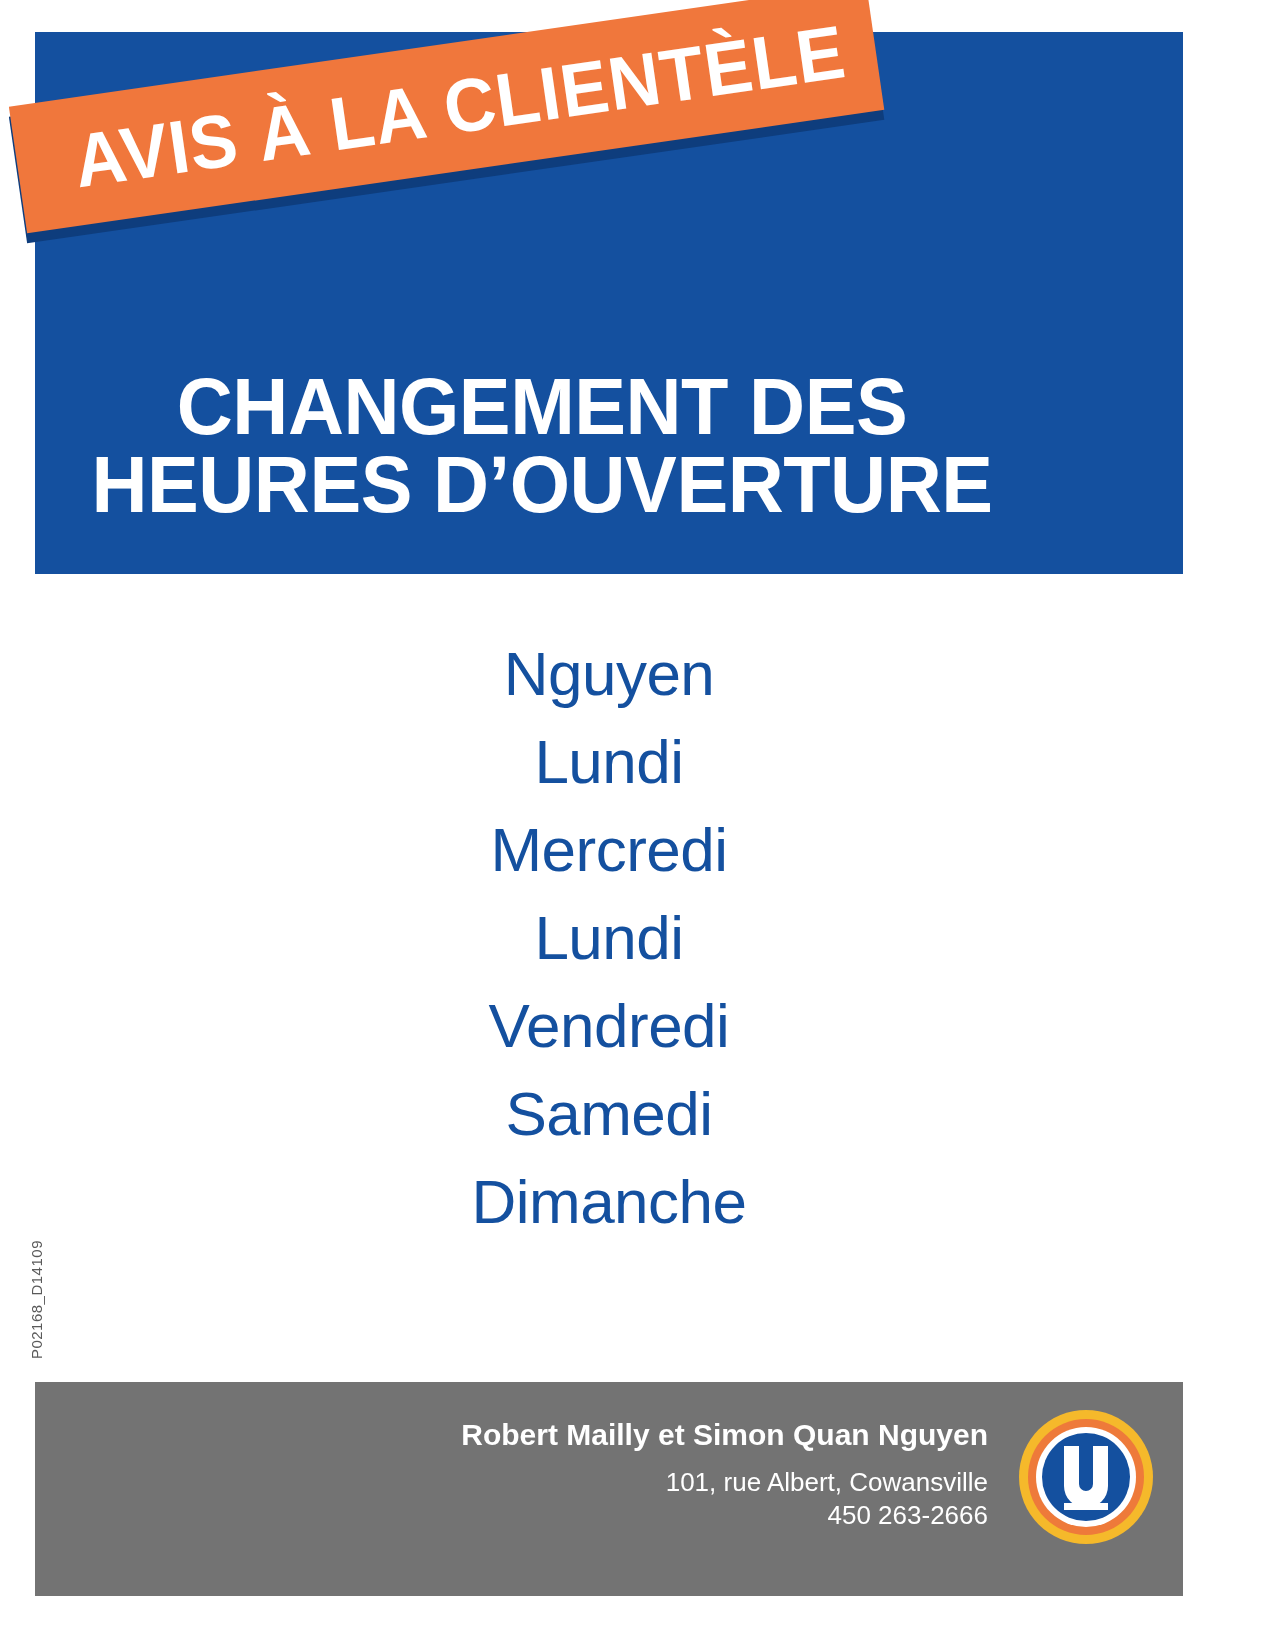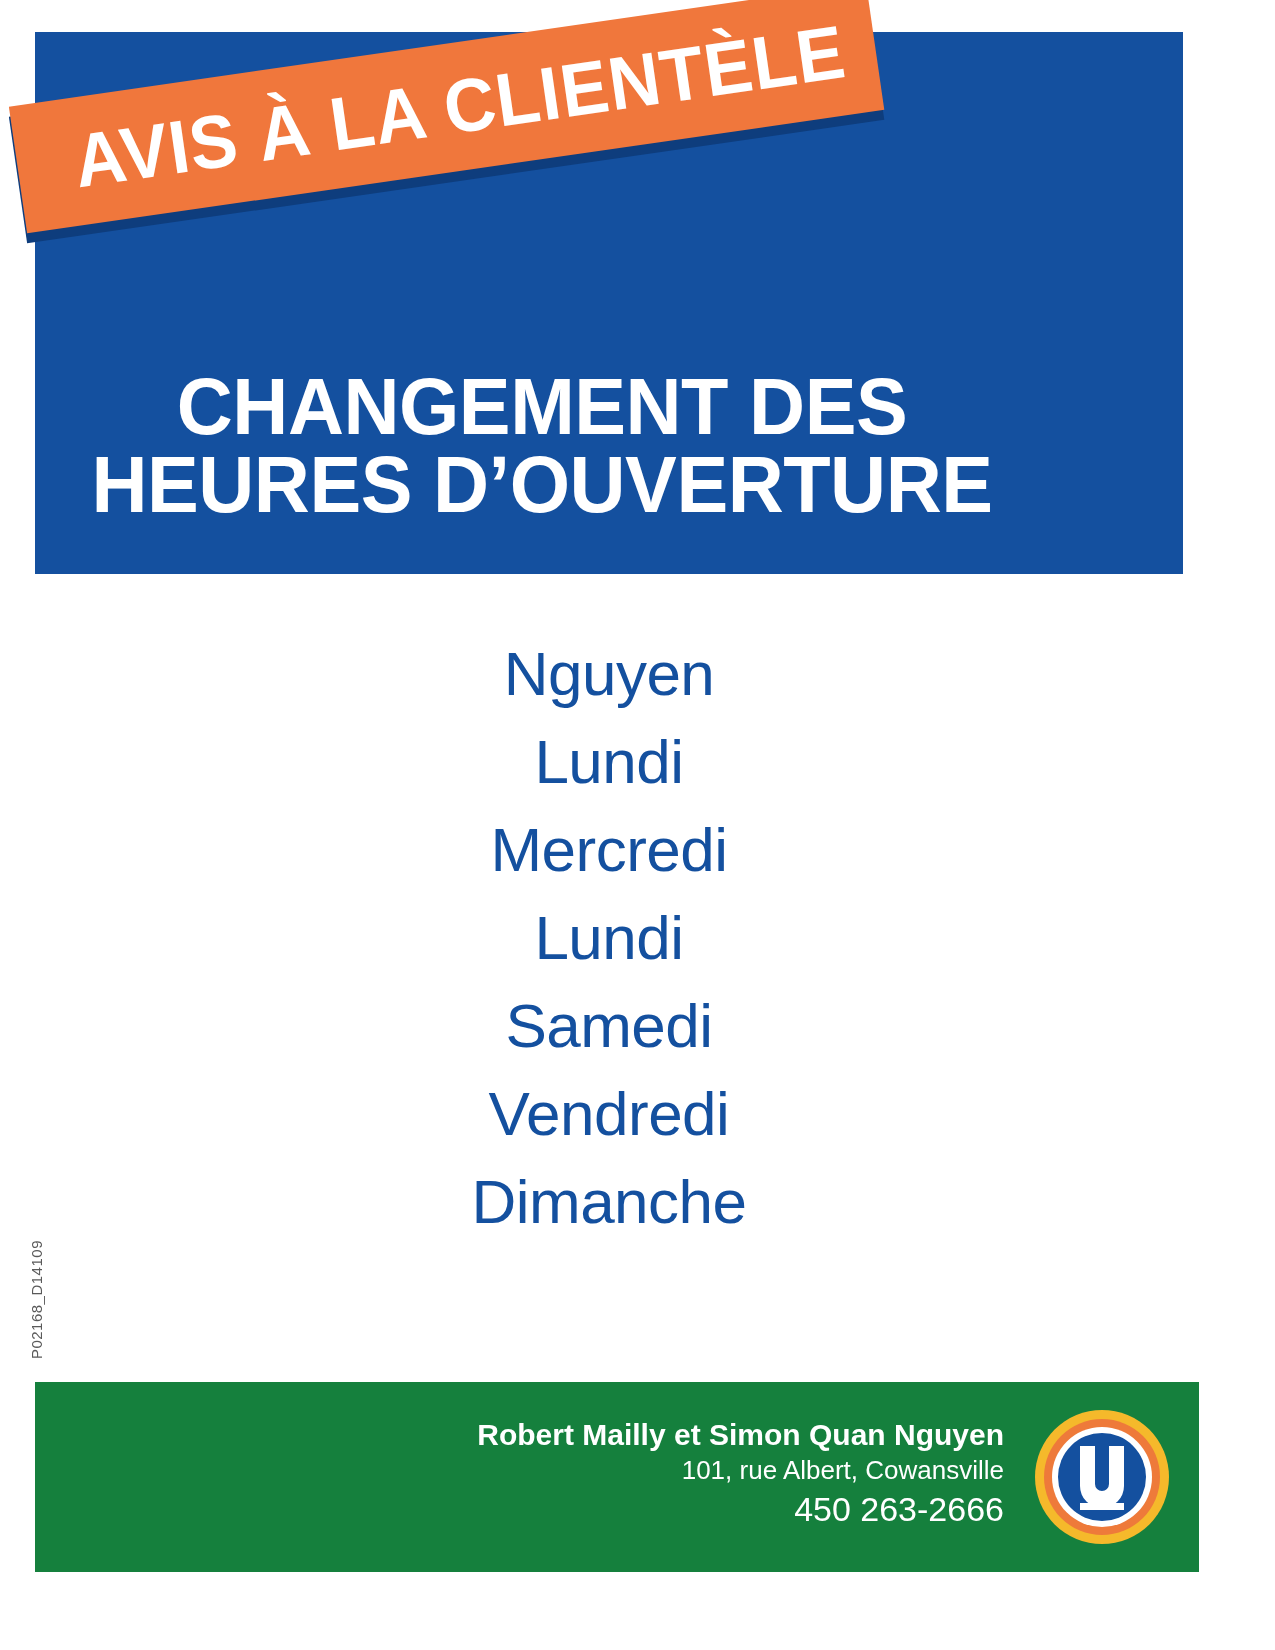--- a/index.html
+++ b/index.html
@@ -127,47 +127,47 @@
     transform-origin: center;
     white-space: nowrap;
   }
 
   
   .footer-panel {
     position: absolute;
     left: 35px;
     top: 1382px;
     width: 1148px;
-    height: 190px;
-    background: #15803d;
-    padding-left: 16px;
+    height: 214px;
+    background: #737373;
   }
   .footer-text {
     position: absolute;
     right: 195px;
     top: 34px;
     text-align: right;
     color: #ffffff;
   }
   .footer-name {
     font-family: "Liberation Sans", sans-serif;
     font-weight: bold;
     font-size: 30px;
     line-height: 1.25;
     letter-spacing: 0px;
   }
   .footer-addr {
     font-family: "Liberation Sans", sans-serif;
     font-size: 26px;
     line-height: 1.3;
     font-weight: normal;
+    margin-top: 12px;
   }
   .footer-phone {
     font-family: "Liberation Sans", sans-serif;
-    font-size: 34px;
+    font-size: 26px;
     line-height: 1.3;
     font-weight: normal;
   }
 
   
   .logo {
     position: absolute;
     right: 28px;
     top: 26px;
     width: 138px;
@@ -191,22 +191,22 @@
   <div class="main-title">
     <span class="line">CHANGEMENT DES</span>
     <span class="line">HEURES D’OUVERTURE</span>
   </div>
 
   <div class="days">
     <div class="day-row">Nguyen</div>
     <div class="day-row">Lundi</div>
     <div class="day-row">Mercredi</div>
     <div class="day-row">Lundi</div>
+    <div class="day-row">Vendredi</div>
     <div class="day-row">Samedi</div>
-    <div class="day-row">Vendredi</div>
     <div class="day-row">Dimanche</div>
   </div>
 
   <div class="side-code">P02168_D14109</div>
 
   <div class="footer-panel">
     <div class="footer-text">
       <div class="footer-name">Robert Mailly et Simon Quan Nguyen</div>
       <div class="footer-addr">101, rue Albert, Cowansville</div>
       <div class="footer-phone">450 263-2666</div>

